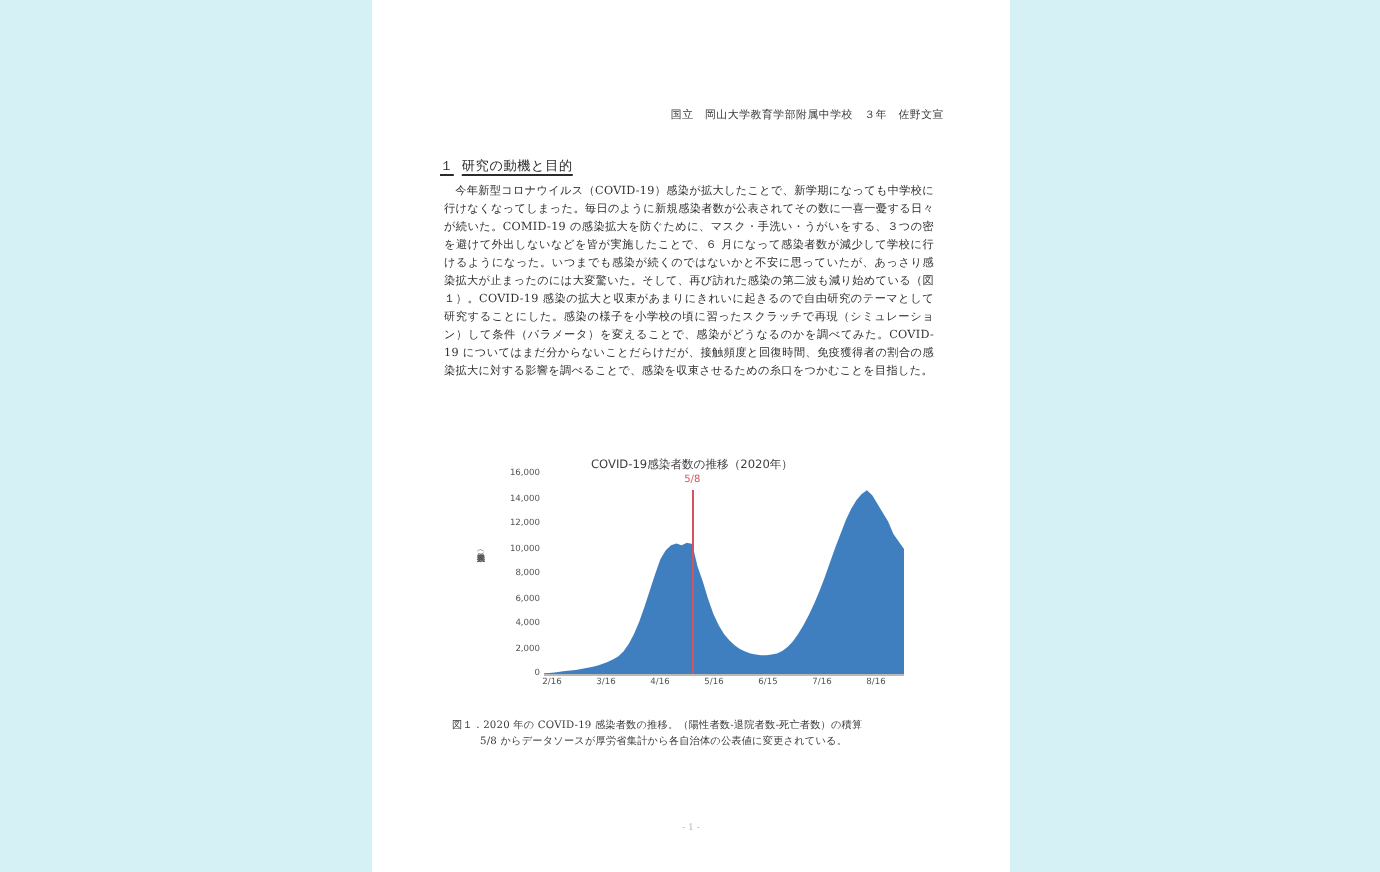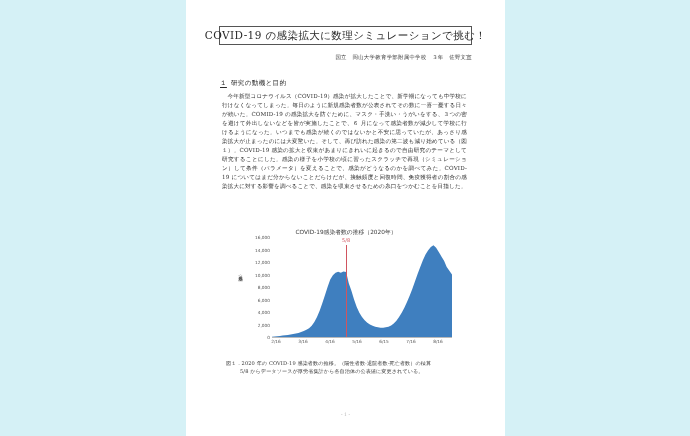--- a/index.html
+++ b/index.html
@@ -69,20 +69,21 @@
     font-size: 6.6px;
     color: #2b2b2b;
     letter-spacing: 0.3px;
     font-family: "DejaVu Serif", "Liberation Serif", serif;
   }
   .section-heading .num {
     text-decoration: underline;
     text-underline-offset: 2px;
   }
   .section-heading .ttl {
+    text-decoration: underline;
     text-underline-offset: 2px;
     margin-left: 4px;
   }
   
   .body-para {
     position: absolute;
     left: 36px;
     top: 92px;
     width: 245px;
     font-size: 5.6px;
@@ -220,23 +221,20 @@
     color: #b8b8b8;
     font-family: "DejaVu Serif", "Liberation Serif", serif;
   }
 </style>
 </head>
 <body>
 
 <div id="viewer">
   <div id="page">
 
-    <div class="title-box">
-      <span class="title-text">COVID-19 の感染拡大に数理シミュレーションで挑む！</span>
-    </div>
 
     <div class="author-line">国立　岡山大学教育学部附属中学校　３年　佐野文宣</div>
 
     <div class="section-heading">
       <span class="num">１</span><span class="ttl">研究の動機と目的</span>
     </div>
 
     <div class="body-para">今年新型コロナウイルス（COVID-19）感染が拡大したことで、新学期になっても中学校に行けなくなってしまった。毎日のように新規感染者数が公表されてその数に一喜一憂する日々が続いた。COMID-19 の感染拡大を防ぐために、マスク・手洗い・うがいをする、３つの密を避けて外出しないなどを皆が実施したことで、６ 月になって感染者数が減少して学校に行けるようになった。いつまでも感染が続くのではないかと不安に思っていたが、あっさり感染拡大が止まったのには大変驚いた。そして、再び訪れた感染の第二波も減り始めている（図１）。COVID-19 感染の拡大と収束があまりにきれいに起きるので自由研究のテーマとして研究することにした。感染の様子を小学校の頃に習ったスクラッチで再現（シミュレーション）して条件（パラメータ）を変えることで、感染がどうなるのかを調べてみた。COVID-19 についてはまだ分からないことだらけだが、接触頻度と回復時間、免疫獲得者の割合の感染拡大に対する影響を調べることで、感染を収束させるための糸口をつかむことを目指した。</div>
 
     <div class="chart-block">

